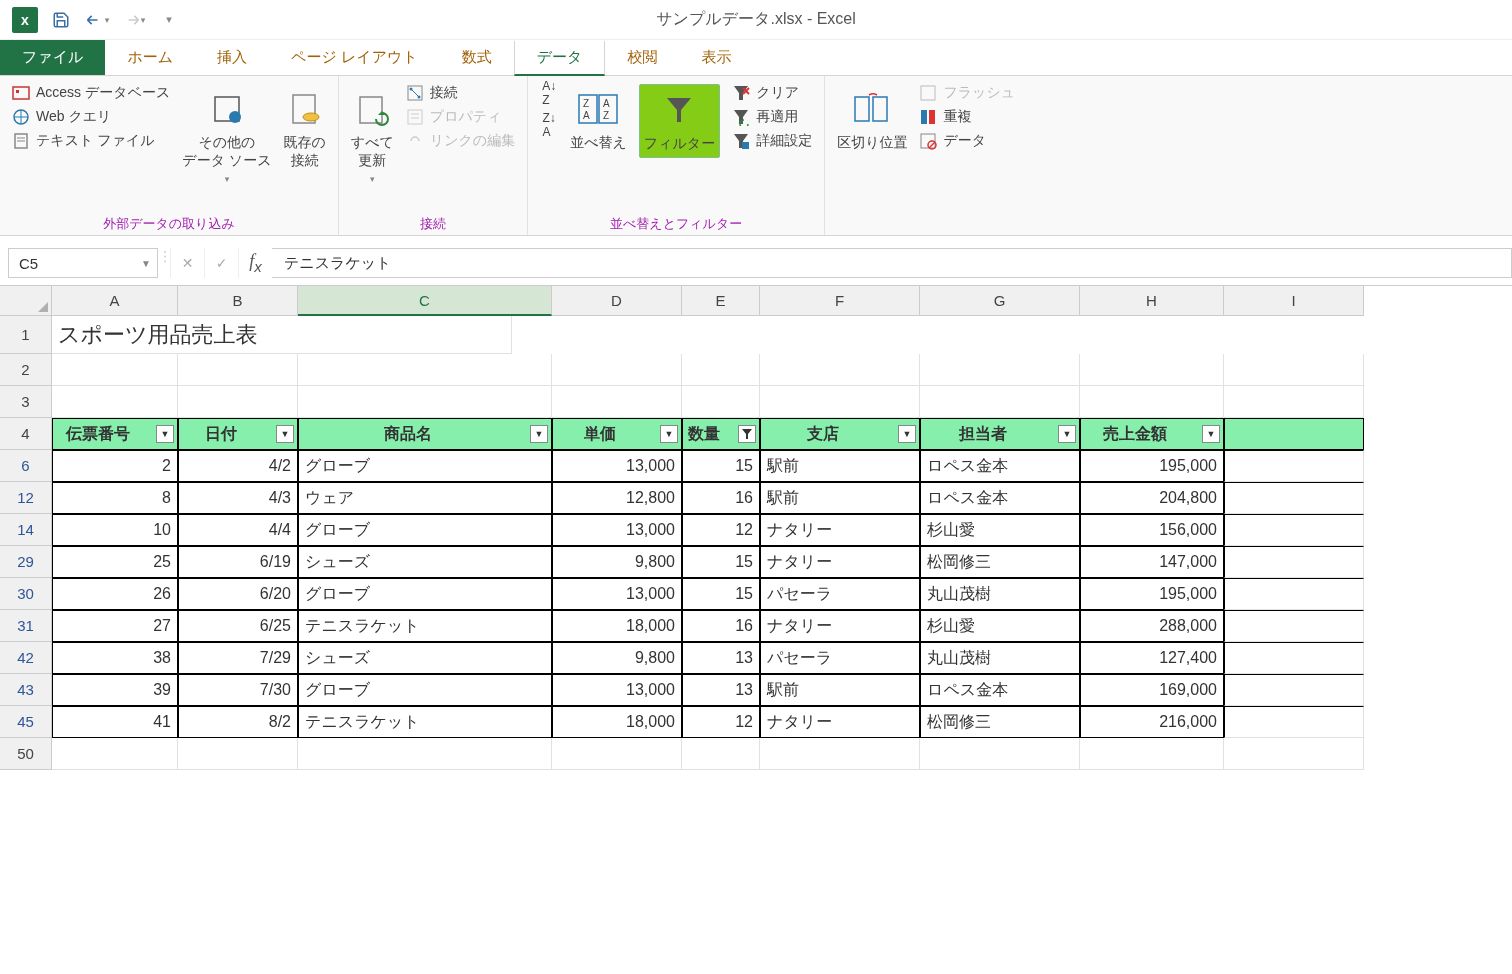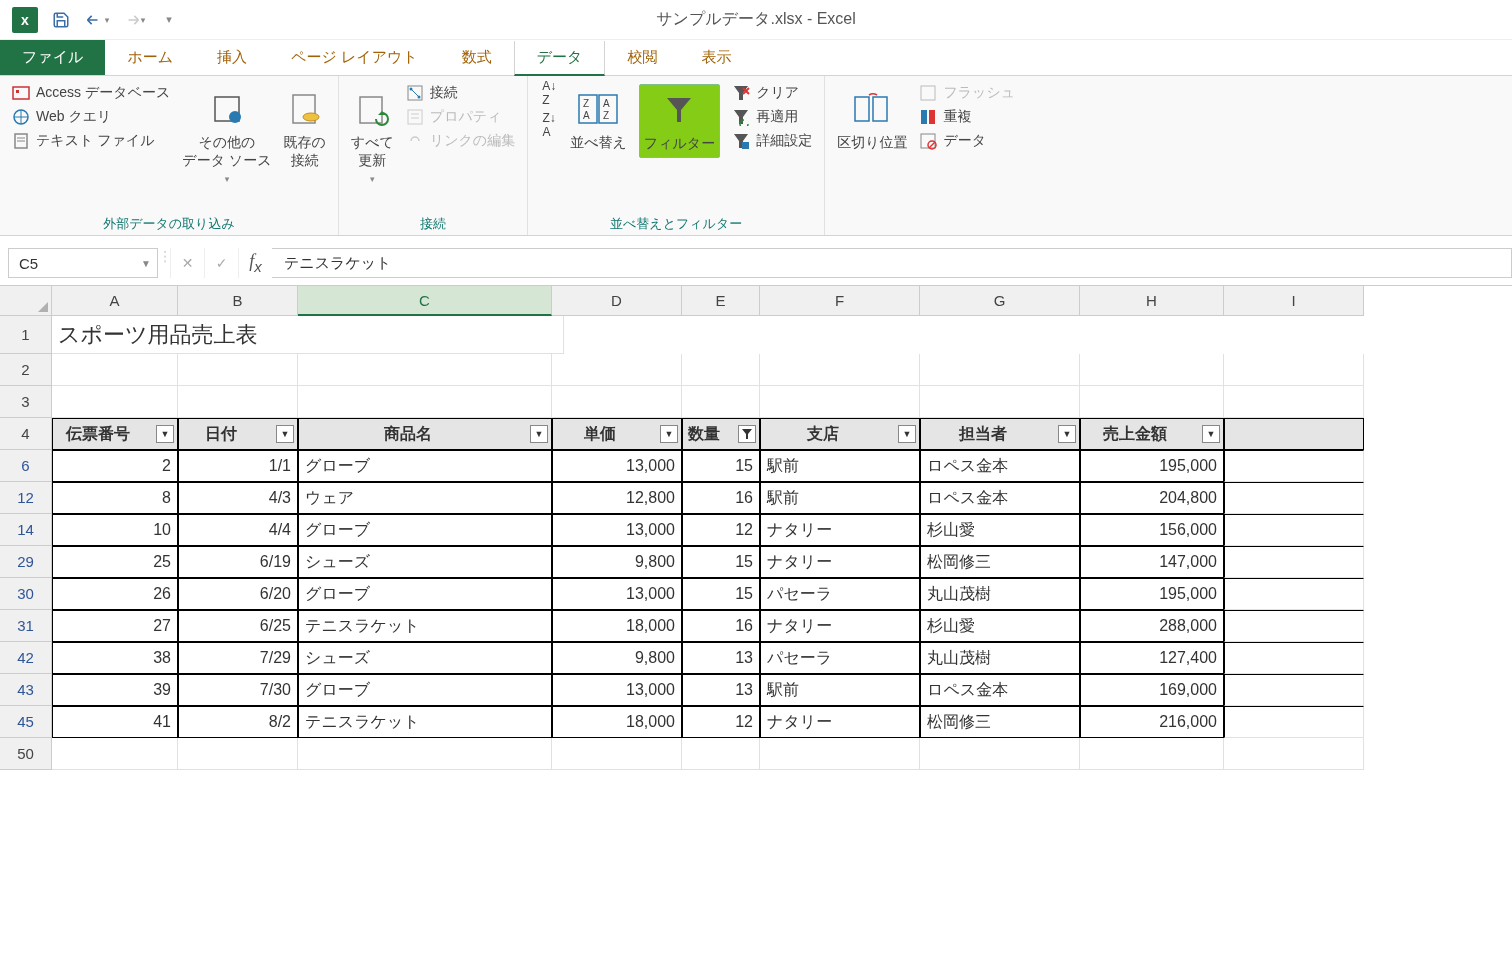--- a/index.html
+++ b/index.html
@@ -16,21 +16,21 @@
 
 .ribbon-tabs { display: flex; background: #fff; height: 36px; align-items: stretch; border-bottom: 1px solid #d4d4d4; }
 .ribbon-tab { padding: 0 22px; display: flex; align-items: center; font-size: 15px; color: #a16207; cursor: pointer; }
 .ribbon-tab.file { background: #217346; color: #fff; }
 .ribbon-tab.active { color: #217346; border-bottom: 2px solid #217346; background:#fff; position:relative; top:1px; border-left:1px solid #d4d4d4; border-right:1px solid #d4d4d4;}
 
 
 .ribbon { background: #f9f9f9; border-bottom: 1px solid #d4d4d4; display: flex; height: 160px; overflow:hidden; }
 .ribbon-group { border-right: 1px solid #e1e1e1; padding: 8px 12px 2px 12px; display: flex; flex-direction: column; justify-content: space-between; }
 .ribbon-group-content { display: flex; align-items: flex-start; gap: 12px; flex:1; }
-.ribbon-group-label { text-align: center; font-size: 13px; color: #0f766e; padding-top:4px; }
+.ribbon-group-label { text-align: center; font-size: 13px; color: #a21caf; padding-top:4px; }
 .ribbon-col { display: flex; flex-direction: column; gap: 6px; }
 .ribbon-item-sm { display: flex; align-items: center; gap: 6px; font-size: 14px; color: #444; cursor: pointer; white-space: nowrap; }
 .ribbon-item-sm.disabled { color: #bbb; }
 .ribbon-item-lg { display: flex; flex-direction: column; align-items: center; gap: 4px; font-size: 14px; color: #444; cursor: pointer; text-align: center; justify-content:flex-start; padding-top:4px;}
 .ribbon-item-lg .big-icon { width: 42px; height: 42px; display:flex; align-items:center; justify-content:center; }
 .ribbon-item-lg.active { background: #84cc16; border:1px solid #7cc092; padding:4px; border-radius:2px;}
 .icon-box { width: 18px; height: 18px; display:inline-flex; align-items:center; justify-content:center; flex-shrink:0;}
 .dd-caret { font-size:9px; color:#888; }
 
 
@@ -51,21 +51,21 @@
 .row-hdr.filtered { color:#2f5597; }
 .cols { flex:1; }
 .col-headers { display:flex; height:30px; }
 .col-hdr { background:#f0f0f0; border-right:1px solid #ccc; border-bottom:1px solid #ccc; display:flex; align-items:center; justify-content:center; font-size:15px; color:#444;}
 .col-hdr.selected { background:#d5e6d5; border-bottom:2px solid #217346; color:#217346;}
 .data-rows { }
 .data-row { display:flex; height:32px; }
 .data-row.first{height:38px;}
 .cell { border-right:1px solid #e1e1e1; border-bottom:1px solid #e1e1e1; padding:0 6px; display:flex; align-items:center; font-size:16px; overflow:hidden; white-space:nowrap;}
 .cell.title { font-size:22px; }
-.thead .cell { background:#e5e5e5; font-weight:bold; border:1px solid #000; position:relative; justify-content:center; padding-right:40px; padding-left:6px;}
+.thead .cell { background:#86efac; font-weight:bold; border:1px solid #000; position:relative; justify-content:center; padding-right:40px; padding-left:6px;}
 .filter-btn { position:absolute; right:3px; top:50%; transform:translateY(-50%); width:18px; height:18px; background:#fff; border:1px solid #888; display:flex; align-items:center; justify-content:center; font-size:9px;}
 .tdata .cell { border:1px solid #000; }
 .tdata .cell.num { justify-content:flex-end; }
 .tdata .cell.txt { justify-content:flex-start; }
 
 .wA{width:126px;} .wB{width:120px;} .wC{width:254px;} .wD{width:130px;} .wE{width:78px;} .wF{width:160px;} .wG{width:160px;} .wH{width:144px;} .wI{width:140px;}
 
 </style>
 </head>
 <body>
@@ -372,21 +372,21 @@
         <div class="col-hdr wC selected">C</div>
         <div class="col-hdr wD">D</div>
         <div class="col-hdr wE">E</div>
         <div class="col-hdr wF">F</div>
         <div class="col-hdr wG">G</div>
         <div class="col-hdr wH">H</div>
         <div class="col-hdr wI">I</div>
       </div>
     <div class="data-rows" id="data-rows">
         <div class="data-row first">
-          <div class="cell wA title" style="width: 512px; overflow: visible;">スポーツ用品売上表</div>
+          <div class="cell wA title" style="width: 460px; overflow: visible;">スポーツ用品売上表</div>
         </div>
         <div class="data-row ">
           <div class="cell wA "></div>
           <div class="cell wB "></div>
           <div class="cell wC "></div>
           <div class="cell wD "></div>
           <div class="cell wE "></div>
           <div class="cell wF "></div>
           <div class="cell wG "></div>
           <div class="cell wH "></div>
@@ -413,21 +413,21 @@
                 <polygon points="0,0 10,0 6,5 6,10 4,10 4,5" fill="#333"></polygon>
               </svg>
             </div></div>
           <div class="cell wF ">支店<div class="filter-btn">▼</div></div>
           <div class="cell wG ">担当者<div class="filter-btn">▼</div></div>
           <div class="cell wH ">売上金額<div class="filter-btn">▼</div></div>
           <div class="cell wI "></div>
         </div>
         <div class="data-row tdata">
           <div class="cell wA num">2</div>
-          <div class="cell wB num">1/1</div>
+          <div class="cell wB num">4/2</div>
           <div class="cell wC txt">グローブ</div>
           <div class="cell wD num">13,000</div>
           <div class="cell wE num">15</div>
           <div class="cell wF txt">駅前</div>
           <div class="cell wG txt">ロペス金本</div>
           <div class="cell wH num">195,000</div>
           <div class="cell wI " style="border-right: 1px solid rgb(225, 225, 225); border-bottom: 1px solid rgb(225, 225, 225);"></div>
         </div>
         <div class="data-row tdata">
           <div class="cell wA num">8</div>

